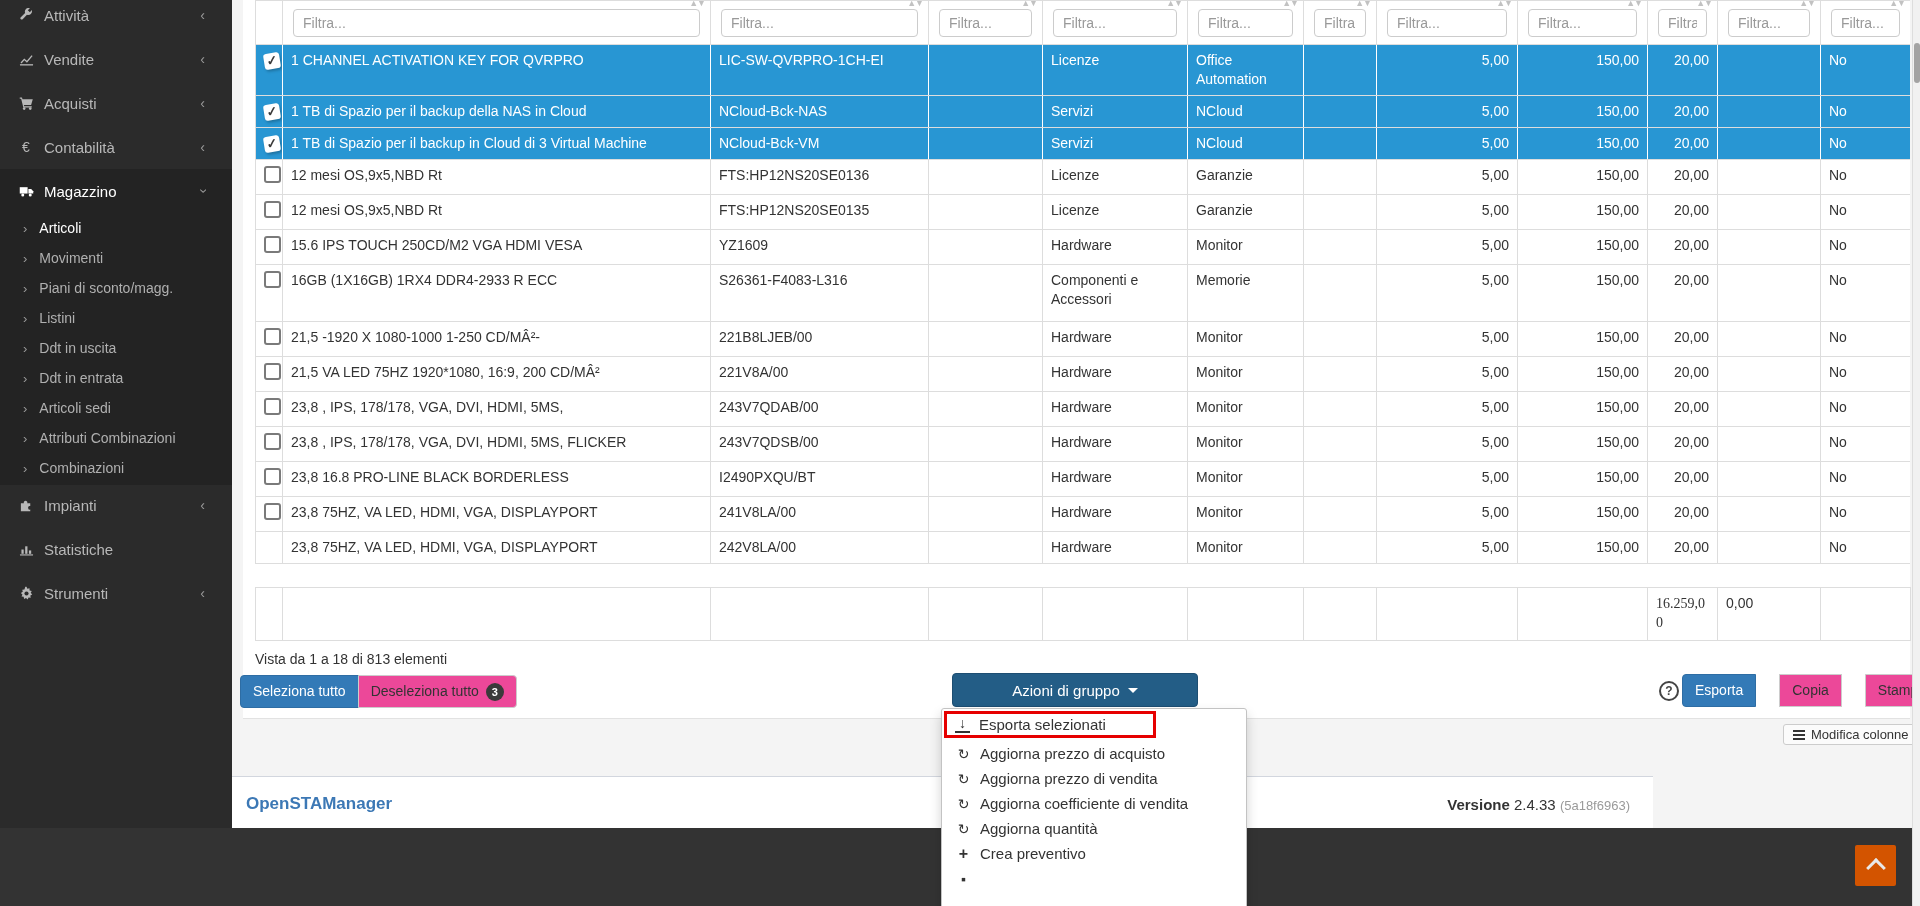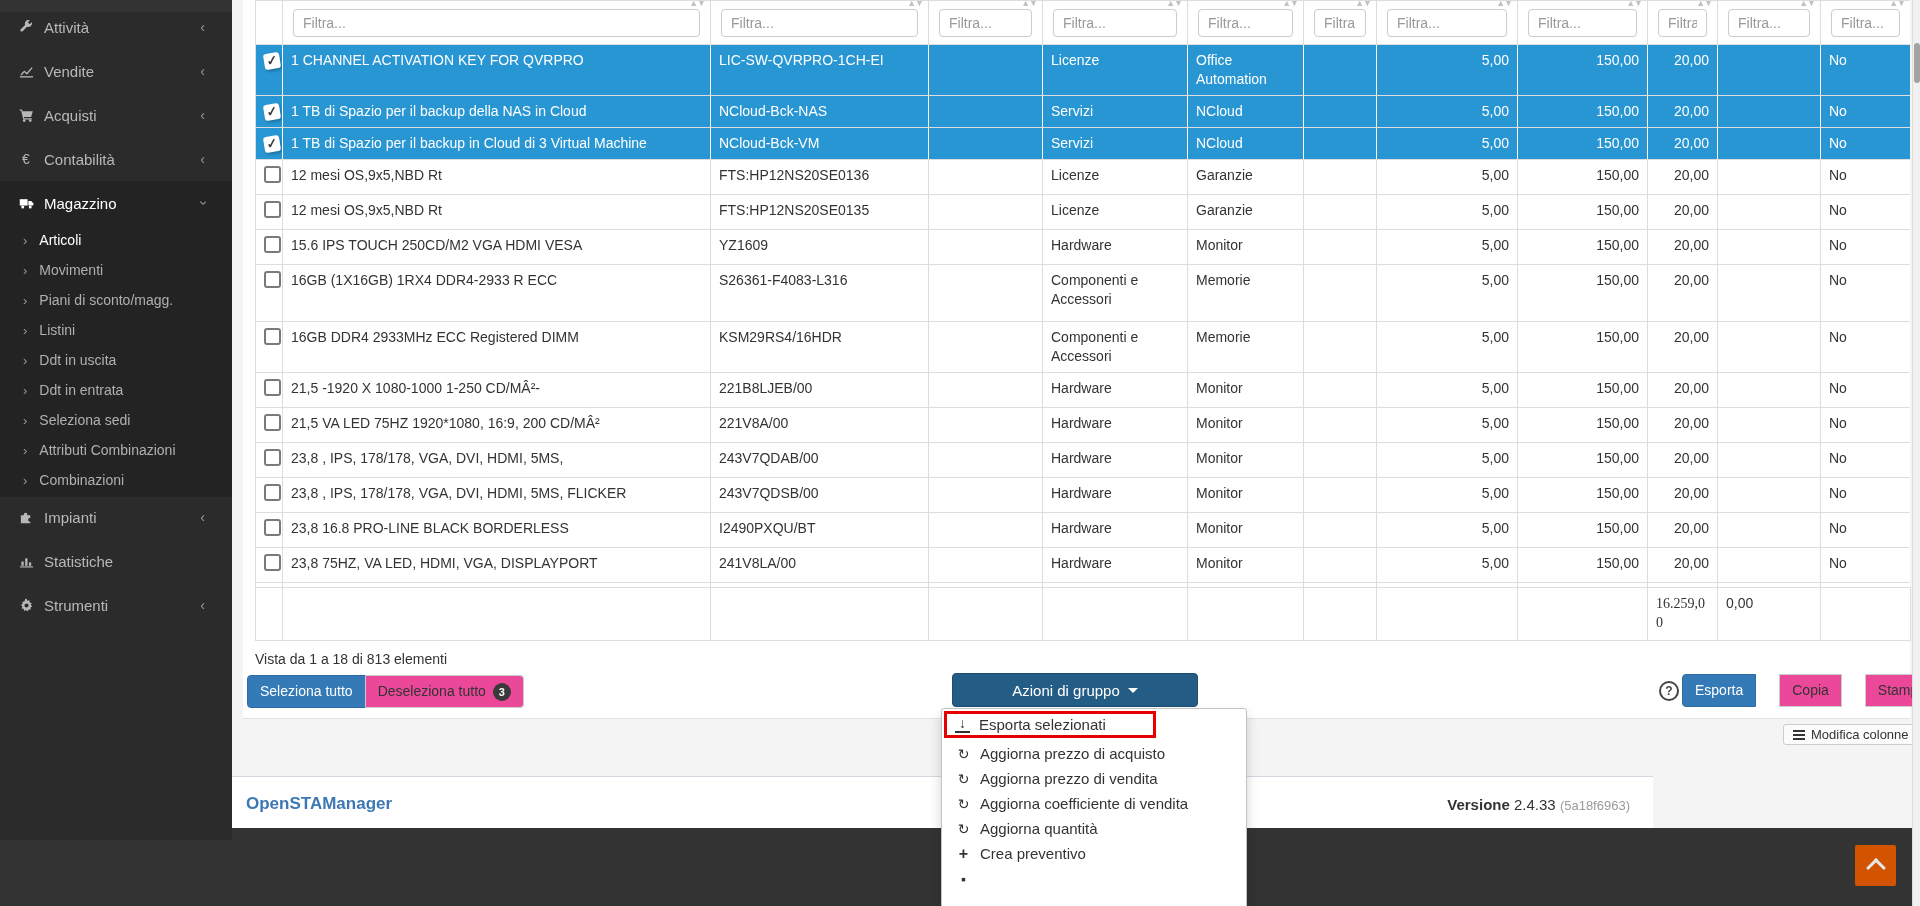--- a/index.html
+++ b/index.html
@@ -1,20 +1,20 @@
 <!DOCTYPE html>
 <html><head>
 <meta charset="utf-8">
 <style>
   html,body{margin:0;padding:0;background:#333;}
   #app{position:relative;width:1920px;height:906px;overflow:hidden;
        font-family:"Liberation Sans",sans-serif;background:#333;}
 
   
-  #sidebar{position:absolute;left:0;top:12px;width:232px;height:828px;background:#2b2b2b;}
+  #sidebar{position:absolute;left:0;top:0;width:232px;height:828px;background:#2b2b2b;}
   #submenu-block{position:absolute;left:0;top:169px;width:232px;height:316px;background:#232323;}
   .side-item{position:absolute;left:0;width:232px;height:44px;display:flex;align-items:center;
              color:#b8b8b8;font-size:15px;cursor:pointer;}
   .side-item .s-icon{width:16px;height:16px;margin-left:18px;display:inline-flex;align-items:center;justify-content:center;}
   .side-item .s-label{margin-left:10px;}
   .side-item .s-chev{position:absolute;right:27px;font-size:14px;color:#9a9a9a;}
   .side-item .s-chev.down{transform:rotate(-90deg);}
   .side-item.active{color:#fff;}
   .sub-item{position:absolute;left:0;width:232px;height:30px;display:flex;align-items:center;
             color:#b0b0b0;font-size:14px;cursor:pointer;}
@@ -44,21 +44,21 @@
   .cb{display:inline-block;width:13px;height:13px;border:2px solid #7a7a7a;border-radius:3px;background:#fff;}
   .cb.checked{width:16px;height:16px;border:none;border-radius:3px;background:#fff;transform:rotate(-9deg);
               color:#3a3a3a;font-size:13px;line-height:16px;font-weight:bold;box-shadow:1px 2px 3px rgba(0,0,0,.25);}
   #totals{position:absolute;left:255px;top:587px;width:1655px;}
   #totals table{height:53px;}
   #totals td{vertical-align:top;background:#fff;}
   .tot-break{word-break:break-all;line-height:17px;font-family:Liberation Serif, serif;}
 
   
   #info-line{position:absolute;left:255px;top:651px;font-size:14px;color:#333;}
-  #sel-group{position:absolute;left:247px;top:675px;display:flex;}
+  #sel-group{position:absolute;left:240px;top:675px;display:flex;}
   .btn{font-family:"Liberation Sans",sans-serif;font-size:14px;border:1px solid #ccc;background:#ec4899;
        color:#333;padding:6px 12px;cursor:pointer;line-height:19px;}
   #btn-select-all{background:#337ab7;border-color:#2e6da4;color:#fff;border-radius:4px 0 0 4px;}
   #btn-deselect-all{border-radius:0 4px 4px 0;display:flex;align-items:center;gap:7px;margin-left:-1px;}
   .badge{display:inline-block;min-width:18px;height:18px;border-radius:50%;background:#3a3a3a;color:#fff;
          font-size:11px;line-height:18px;text-align:center;font-weight:bold;}
   #btn-group-actions{position:absolute;left:952px;top:673px;width:246px;height:34px;background:#235d86;
                      border:1px solid #1d4e72;border-radius:4px;color:#fff;font-size:15px;cursor:pointer;
                      display:flex;align-items:center;justify-content:center;gap:8px;
                      font-family:"Liberation Sans",sans-serif;}
@@ -213,21 +213,21 @@
       <div class="sub-item" style="top: 333px;">
         <span class="sub-chev">›</span>
         <span class="sub-label">Ddt in uscita</span>
       </div>
       <div class="sub-item" style="top: 363px;">
         <span class="sub-chev">›</span>
         <span class="sub-label">Ddt in entrata</span>
       </div>
       <div class="sub-item" style="top: 393px;">
         <span class="sub-chev">›</span>
-        <span class="sub-label">Seleziona sedi</span>
+        <span class="sub-label">Articoli sedi</span>
       </div>
       <div class="sub-item" style="top: 423px;">
         <span class="sub-chev">›</span>
         <span class="sub-label">Attributi Combinazioni</span>
       </div>
       <div class="sub-item" style="top: 453px;">
         <span class="sub-chev">›</span>
         <span class="sub-label">Combinazioni</span>
       </div>
     </div>
@@ -390,34 +390,20 @@
             <td></td>
             <td>Componenti e Accessori</td>
             <td>Memorie</td>
             <td></td>
             <td class="num">5,00</td>
             <td class="num">150,00</td>
             <td class="num">20,00</td>
             <td></td>
             <td>No</td>
           </tr>
-          <tr style="height: 49px;">
-            <td class="cell-check"><span class="cb"></span></td>
-            <td>16GB DDR4 2933MHz ECC Registered DIMM</td>
-            <td>KSM29RS4/16HDR</td>
-            <td></td>
-            <td>Componenti e Accessori</td>
-            <td>Memorie</td>
-            <td></td>
-            <td class="num">5,00</td>
-            <td class="num">150,00</td>
-            <td class="num">20,00</td>
-            <td></td>
-            <td>No</td>
-          </tr>
           <tr style="height: 31px;">
             <td class="cell-check"><span class="cb"></span></td>
             <td>21,5 -1920 X 1080-1000 1-250 CD/MÂ²-</td>
             <td>221B8LJEB/00</td>
             <td></td>
             <td>Hardware</td>
             <td>Monitor</td>
             <td></td>
             <td class="num">5,00</td>
             <td class="num">150,00</td>

